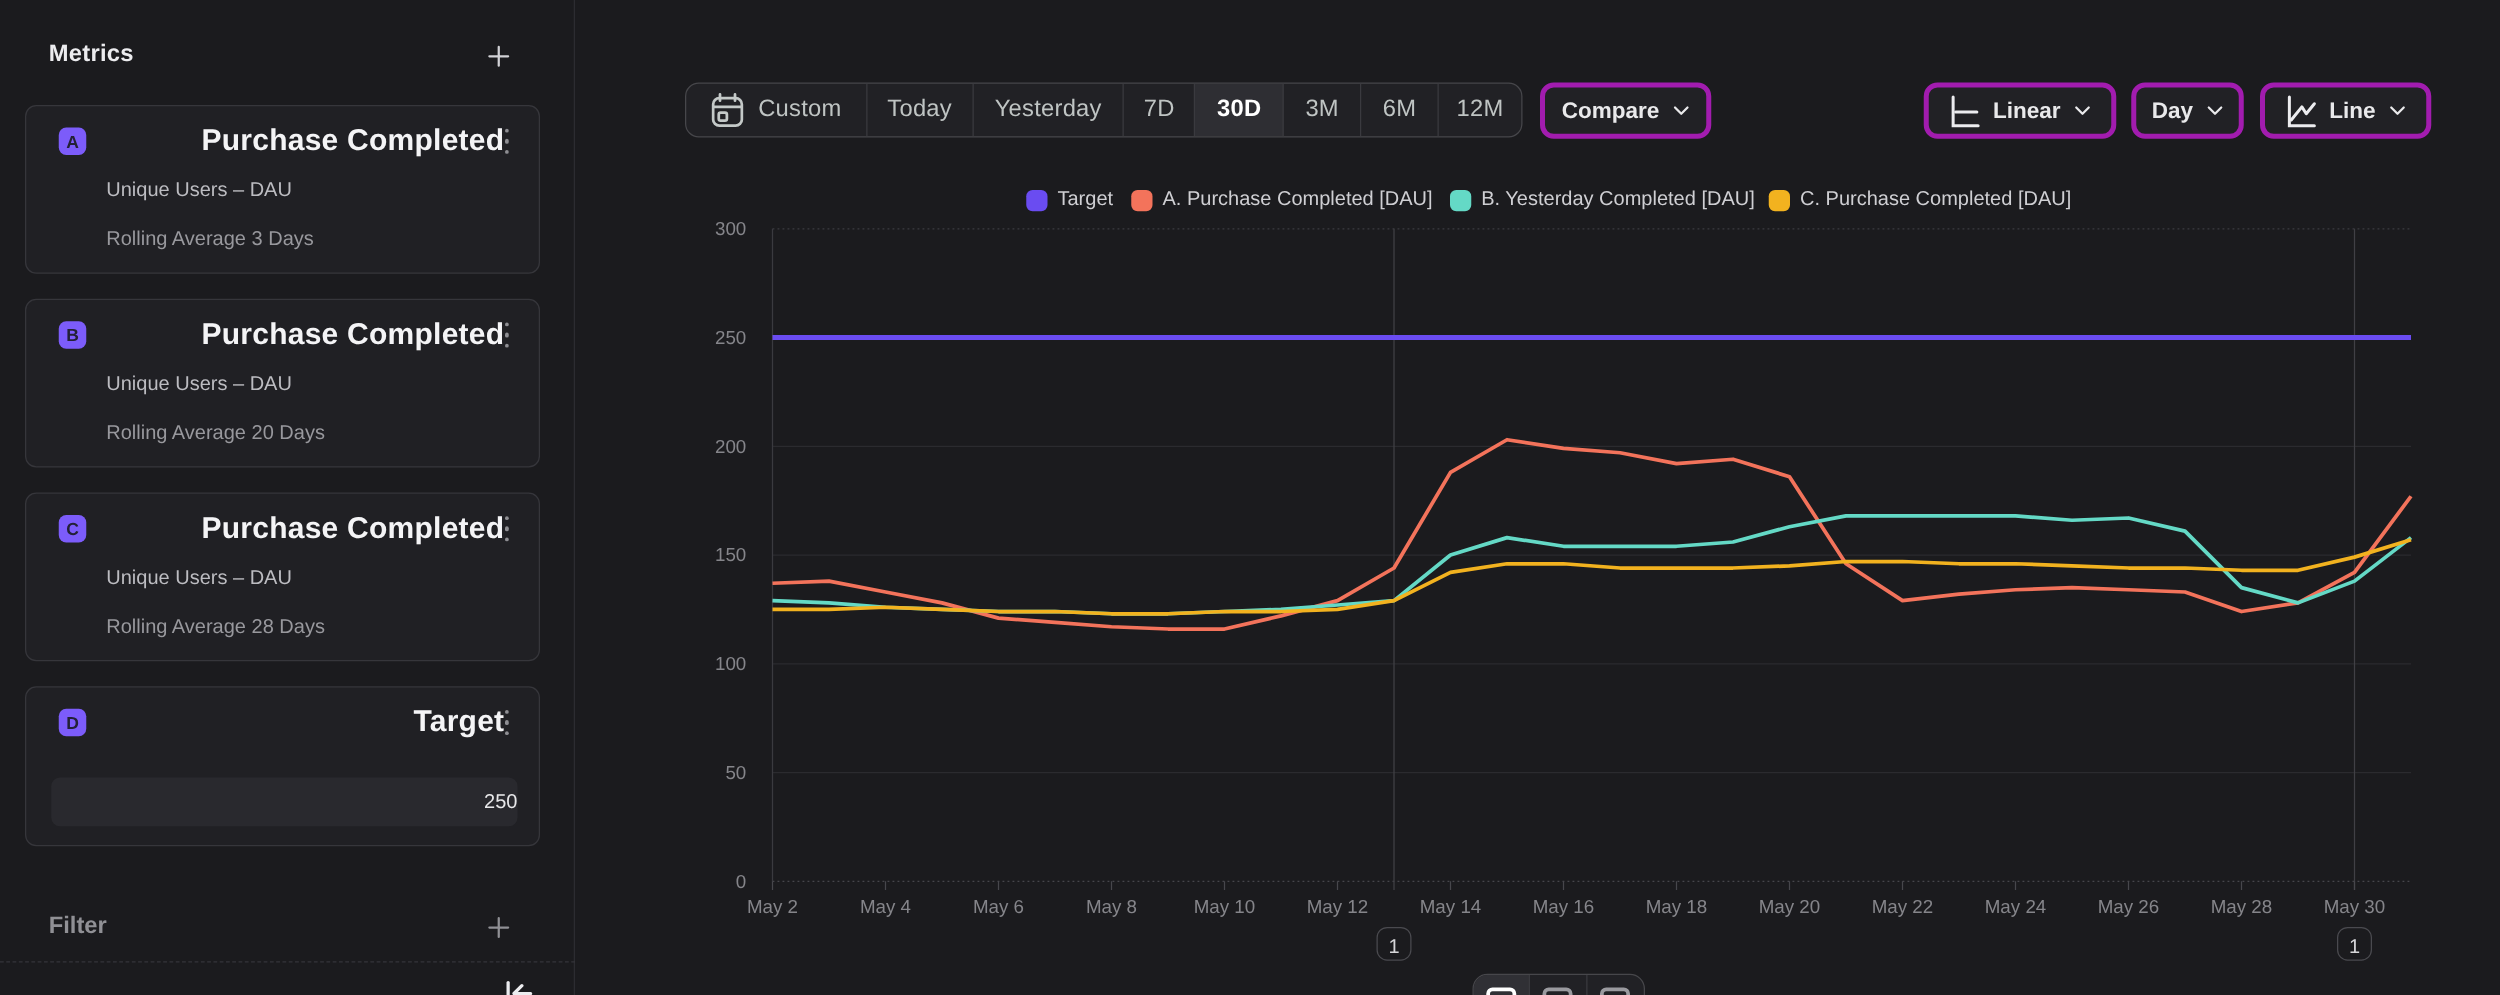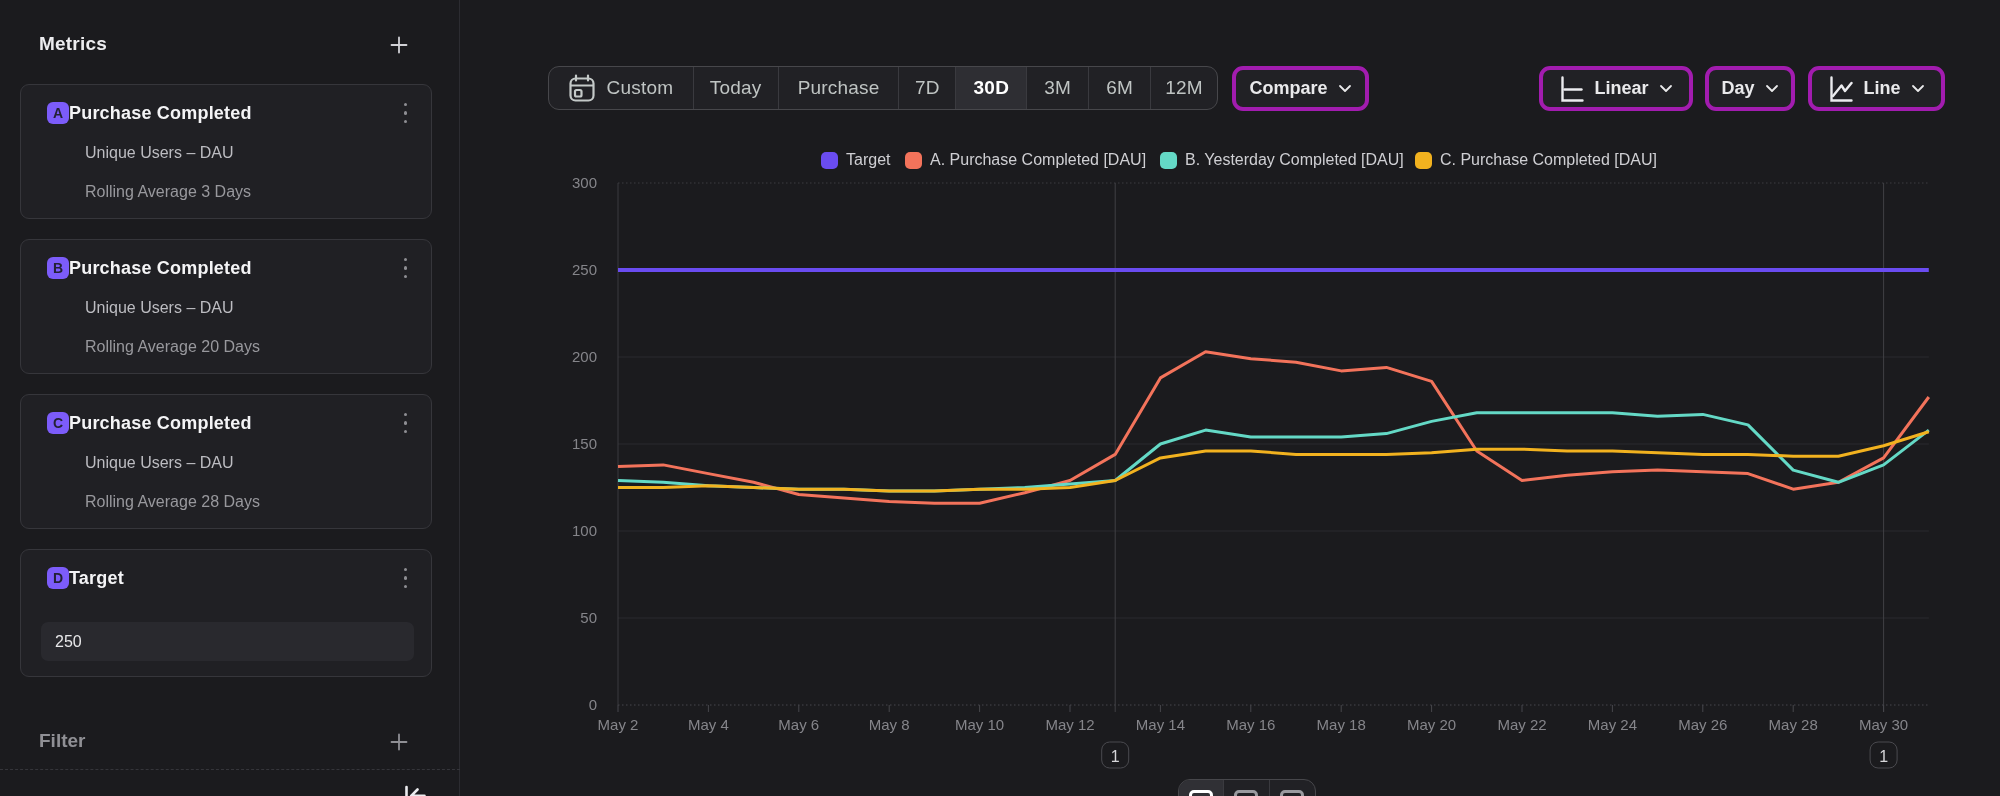--- a/index.html
+++ b/index.html
@@ -1,22 +1,22 @@
 <!DOCTYPE html>
 <html><head><meta charset="utf-8">
 <style>
 * { margin:0; padding:0; box-sizing:border-box; }
 html,body { width:2000px; height:796px; background:#1b1b1e; font-family:"Liberation Sans", sans-serif; overflow:hidden; }
-#sidebar { position:absolute; left:0; top:0; width:460px; height:796px; border-right:1px solid #2c2c31; }
+#sidebar { position:absolute; left:0; top:0; width:460px; height:796px; border-right:1px solid #2c2c31;text-align:right; }
 #mtitle { position:absolute; left:39px; top:33px; font-size:19px; font-weight:700; color:#ececef; letter-spacing:.2px; }
 .plus { position:absolute; width:22px; height:22px; }
 .card { position:absolute; left:20px; width:412px; background:#202024; border:1px solid #36363b; border-radius:9px; }
 .crow { position:absolute; left:26px; top:16px; right:18px; height:24px; display:flex; align-items:center; }
 .badge { width:22px; height:22px; border-radius:6px; background:#7c5cfa; color:#232136; font-size:14px; font-weight:700; display:inline-flex; align-items:center; justify-content:center; }
-.ctitle { margin-left:0; font-size:18px; font-weight:700; color:#f4f4f6; letter-spacing:.2px; flex:1; }
+.ctitle { margin-left:0; font-size:24px; font-weight:700; color:#f4f4f6; letter-spacing:.2px; flex:1; }
 .dots { display:inline-flex; flex-direction:column; gap:5px; align-items:center; margin-right:6px; }
 .dots i { width:3.5px; height:3.5px; border-radius:50%; background:#8e8e93; }
 .sub1 { position:absolute; left:64px; top:59px; font-size:16px; color:#bcbcc1; }
 .sub2 { position:absolute; left:64px; top:98px; font-size:16px; color:#98989d; }
 .tinput { position:absolute; left:20px; top:72px; width:373px; height:39px; background:#29292e; border-radius:7px; color:#e8e8ea; font-size:16px; line-height:39px; padding-left:14px; }
 #filterrow { position:absolute; left:39px; top:730px; font-size:19px; font-weight:700; color:#909095; }
 #botline { position:absolute; left:0; top:769px; width:460px; border-top:1px dashed #35353a; }
 
 .tb { position:absolute; top:66px; height:44px; border:1px solid #47474b; border-radius:10px; display:flex; align-items:stretch; overflow:hidden; }
 #seg { left:548px; width:670px; }
@@ -166,21 +166,21 @@
 <div class="tb" id="seg">
   <div class="cell" style="width:145px;"><span style="margin-right:12px;display:inline-flex">
         <svg width="26" height="28" viewBox="0 0 26 28" fill="none">
           <rect x="1.5" y="4.5" width="23" height="22" rx="5" stroke="#c4c9c8" stroke-width="2.2"></rect>
           <path d="M1.5 11.5h23" stroke="#c4c9c8" stroke-width="2.2"></path>
           <path d="M7 1.5v5M19 1.5v5" stroke="#c4c9c8" stroke-width="2.2" stroke-linecap="round"></path>
           <rect x="6" y="16" width="6.5" height="6.5" rx="1.5" stroke="#c4c9c8" stroke-width="2.2"></rect>
         </svg>
       </span>Custom</div>
   <div class="cell" style="width:85px">Today</div>
-  <div class="cell" style="width:121px">Purchase</div>
+  <div class="cell" style="width:121px">Yesterday</div>
   <div class="cell" style="width:57px">7D</div>
   <div class="cell on" style="width:71px">30D</div>
   <div class="cell" style="width:62px">3M</div>
   <div class="cell" style="width:62px">6M</div>
   <div class="cell" style="width:66px">12M</div>
 </div>
 <div class="btn" style="left:1232px;width:137px">Compare <svg width="14" height="9" viewBox="0 0 14 9" fill="none">
       <path d="M2 2l5 5 5-5" stroke="#e9e9eb" stroke-width="1.8" stroke-linecap="round" stroke-linejoin="round"></path>
     </svg></div>
 <div class="btn tall" style="left:1539px;width:154px"><svg width="25" height="28" viewBox="0 0 25 28" fill="none">

